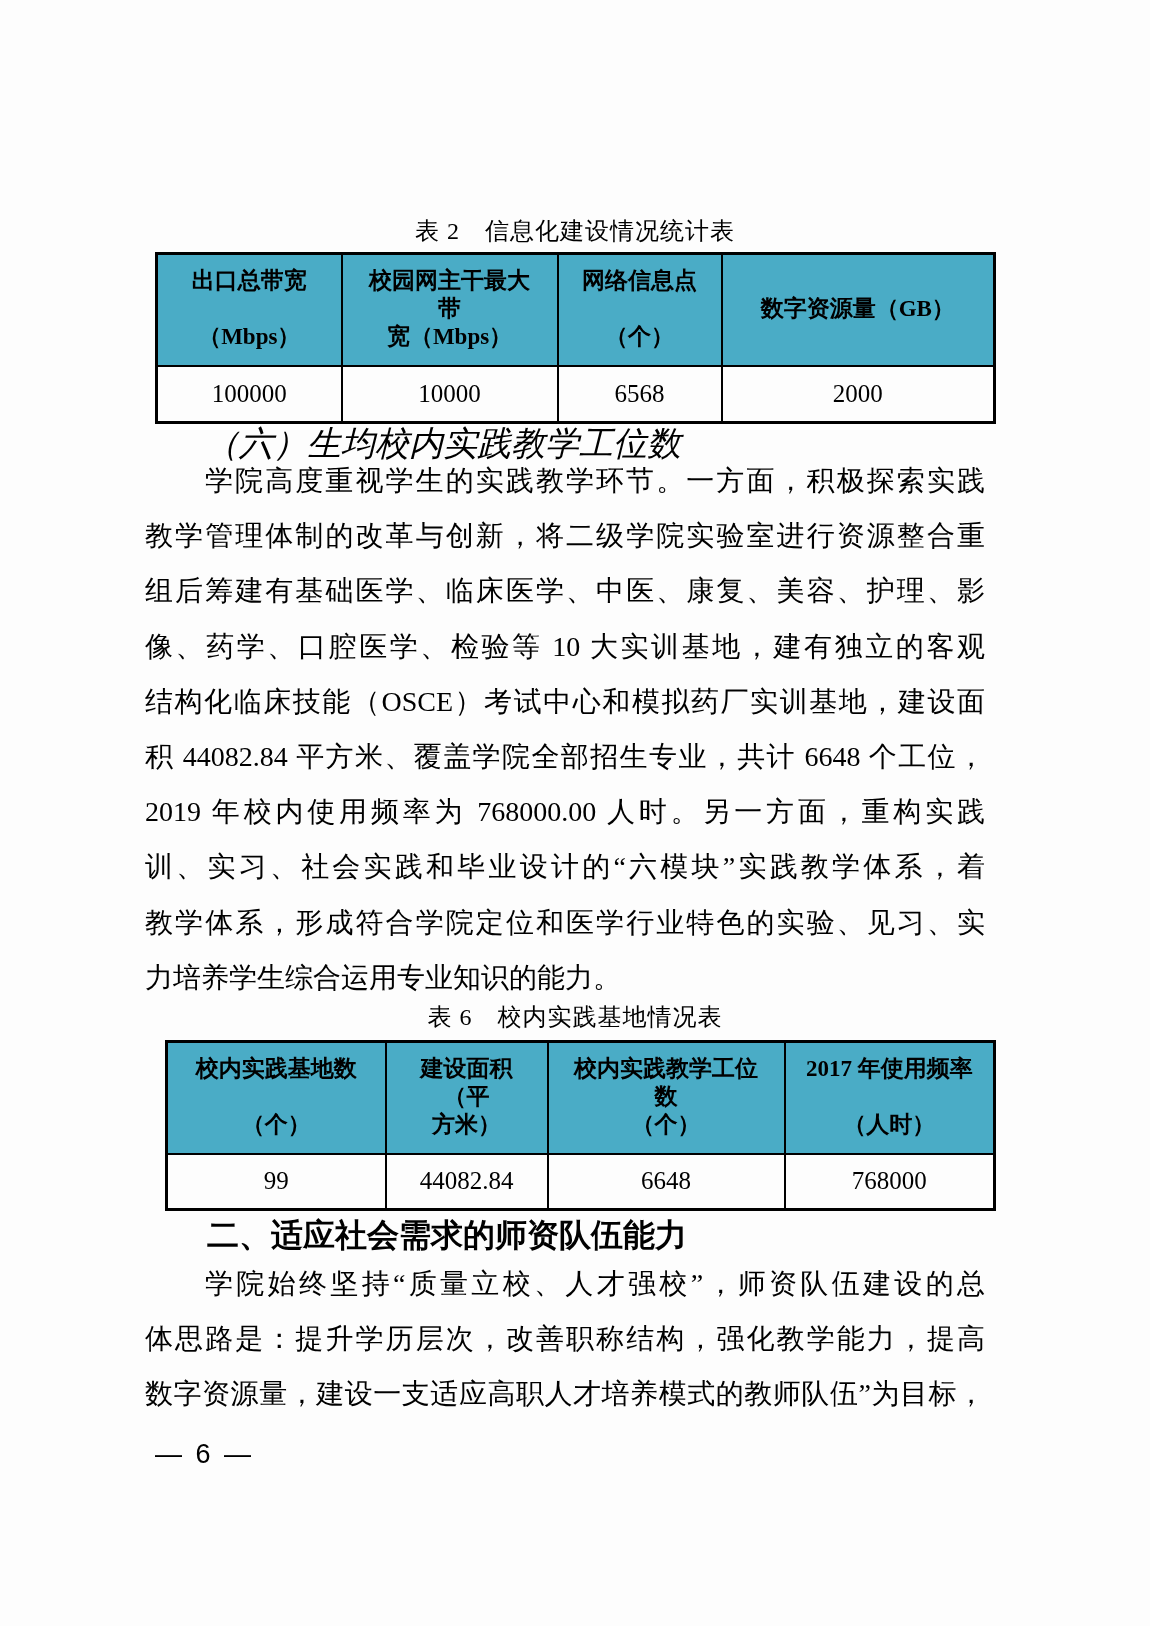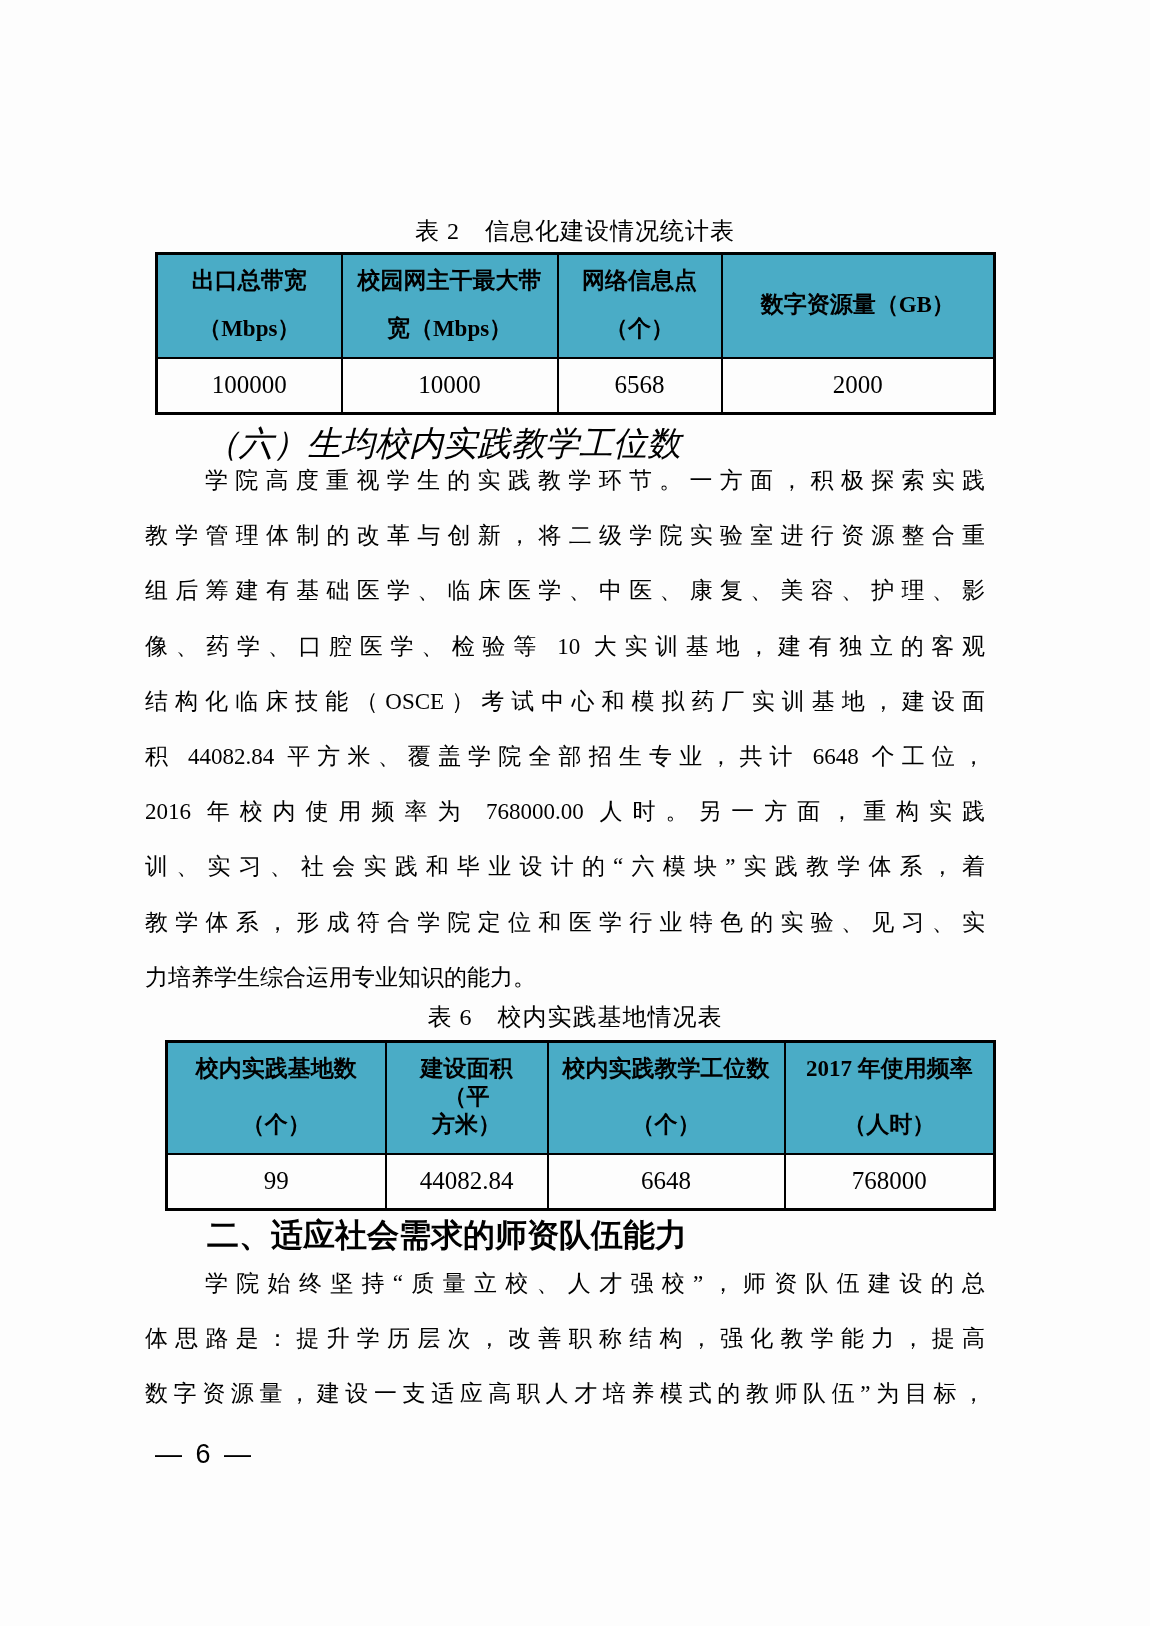--- a/index.html
+++ b/index.html
@@ -21,40 +21,40 @@
   #t3 { position:absolute; left:165px; top:1040px; }
   th, td { border:2px solid #000; padding:0; }
   table { border:3px solid #000; }
   th { background:#4aacc6; }
   #t2 th { height:104px; }
   #t2 td { height:56px; }
   #t3 th { height:101px; }
   #t3 td { height:55px; }
   .hcell {
     display:flex; flex-direction:column; justify-content:space-between;
-    align-items:center; height:100%; padding:12px 12px 14px;
+    align-items:center; height:100%; padding:12px 20px 14px;
     font-size:23px; font-weight:bold; line-height:28px;
   }
   .hcell.center { justify-content:center; }
   td.val { text-align:center; font-size:25px; }
 
   #t2 .c1{width:185px} #t2 .c2{width:216px} #t2 .c3{width:164px} #t2 .c4{width:273px}
   #t3 .c1{width:219px} #t3 .c2{width:162px} #t3 .c3{width:237px} #t3 .c4{width:210px}
 
   .h-serif {
     position:absolute; left:145px; width:848px;
     font-size:34px; line-height:40px; padding-left:60px;
   }
   #h6 { top:424px;font-style:italic; }
   .h-bold {
     position:absolute; left:145px; width:848px; top:1215px;
     font-family:"Liberation Sans","DejaVu Sans",sans-serif;
     font-size:32px; line-height:40px; font-weight:bold; padding-left:62px;
   }
-  .para { position:absolute; left:145px; width:840px; font-size:23px; }
+  .para { position:absolute; left:145px; width:840px; font-size:28px; }
   #p1 { top:453px; }
   #p2 { top:1256px; }
   .pline {
     height:55.2px; line-height:55.2px; white-space:nowrap;
     text-align:justify; text-align-last:justify;
   }
   .pline.lastline { text-align:left; text-align-last:left; }
   .pline.indent { text-indent:60px; }
   .footer {
     position:absolute; left:155px; top:1434px; line-height:40px;
@@ -113,21 +113,21 @@
 
   <div class="h-serif" id="h6">（六）生均校内实践教学工位数</div>
 
   <div class="para" id="p1">
     <div class="pline indent">学院高度重视学生的实践教学环节。一方面，积极探索实践</div>
     <div class="pline">教学管理体制的改革与创新，将二级学院实验室进行资源整合重</div>
     <div class="pline">组后筹建有基础医学、临床医学、中医、康复、美容、护理、影</div>
     <div class="pline">像、药学、口腔医学、检验等 10 大实训基地，建有独立的客观</div>
     <div class="pline">结构化临床技能（OSCE）考试中心和模拟药厂实训基地，建设面</div>
     <div class="pline">积 44082.84 平方米、覆盖学院全部招生专业，共计 6648 个工位，</div>
-    <div class="pline">2016 年校内使用频率为 768000.00 人时。另一方面，重构实践</div>
+    <div class="pline">2019 年校内使用频率为 768000.00 人时。另一方面，重构实践</div>
     <div class="pline">训、实习、社会实践和毕业设计的“六模块”实践教学体系，着</div>
     <div class="pline">教学体系，形成符合学院定位和医学行业特色的实验、见习、实</div>
     <div class="pline lastline">力培养学生综合运用专业知识的能力。</div>
   </div>
 
   <div class="table-title" id="t3-title">表 6　校内实践基地情况表</div>
 
   <table id="t3">
     <colgroup>
         <col class="c1">

